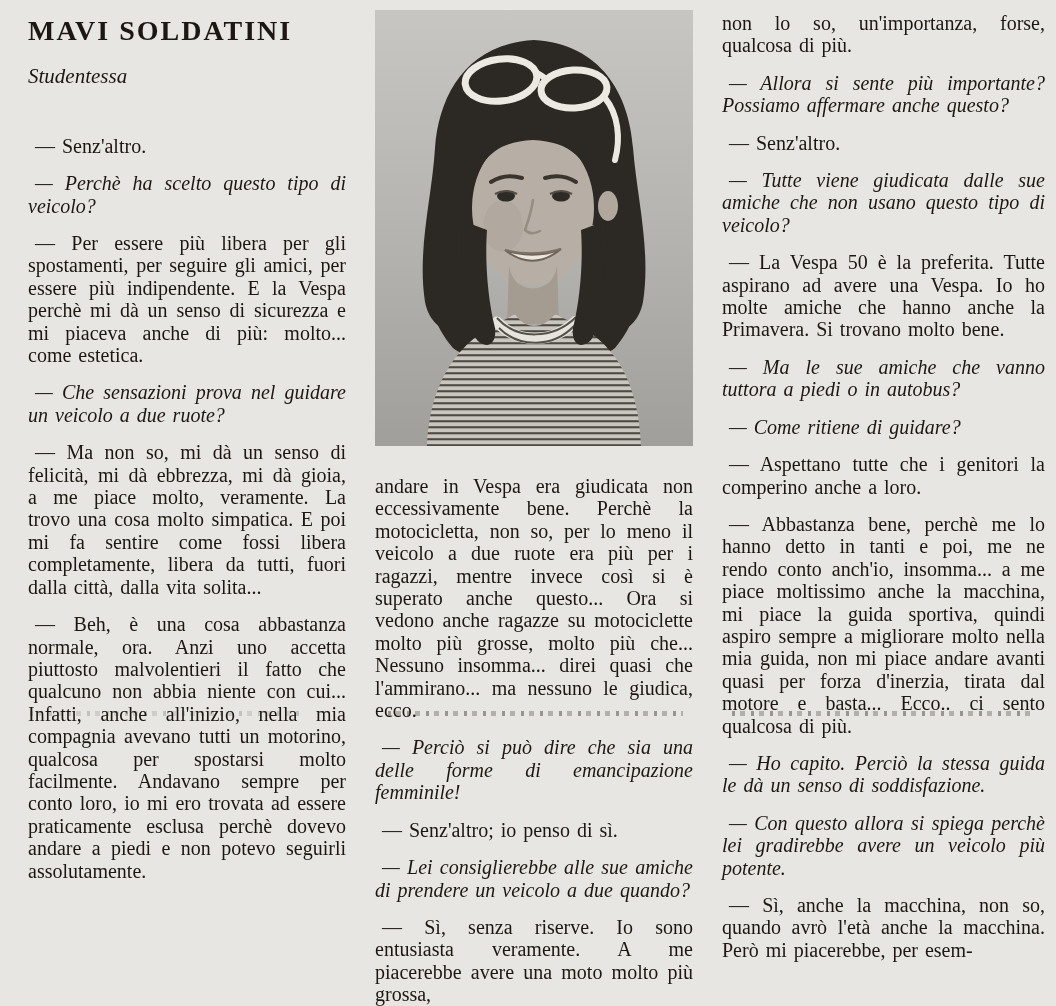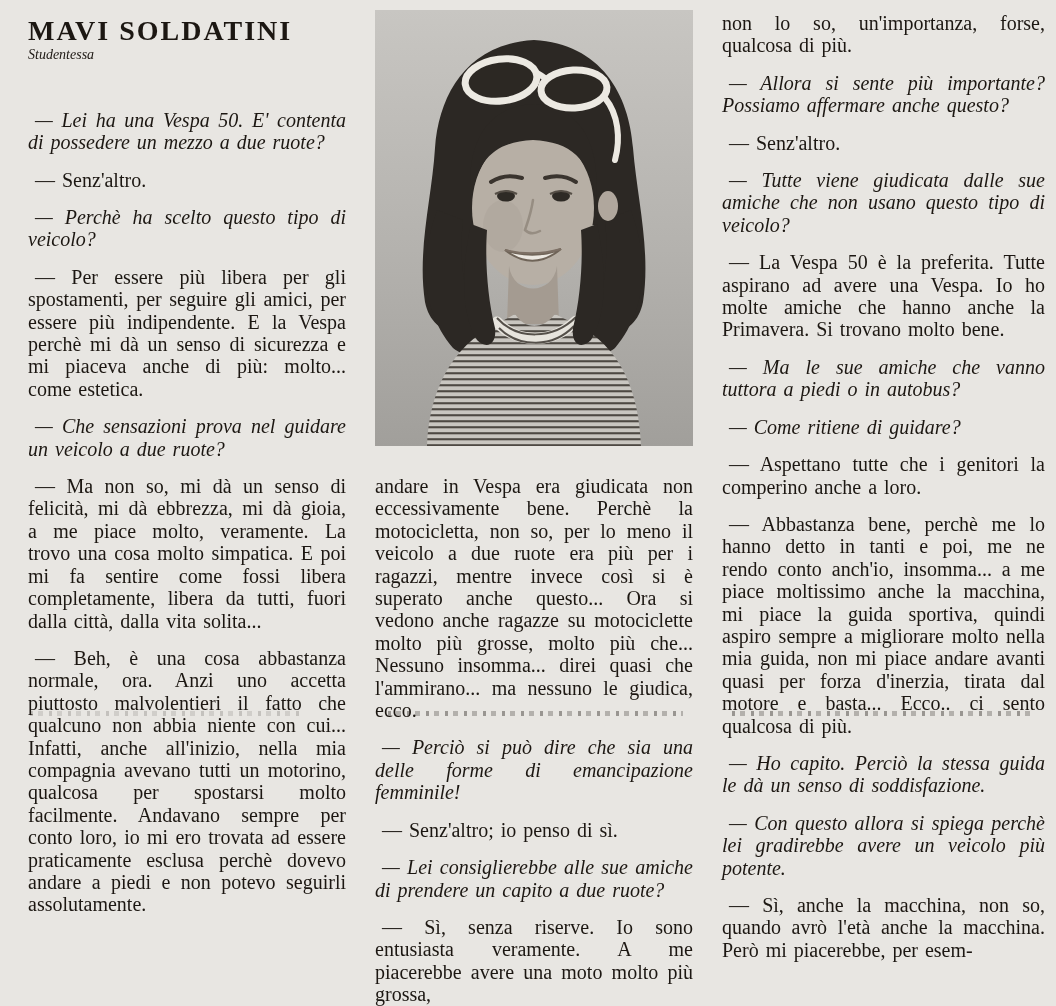--- a/index.html
+++ b/index.html
@@ -15,21 +15,21 @@
     display:flex;gap:29px;
   }
   .col{flex:0 0 318px;width:318px;}
   .col-right{flex:0 0 323px;width:323px;}
 
   
   h1{
     font-size:28px;font-weight:700;letter-spacing:2px;
     margin:8px 0 0;line-height:1.1;
   }
-  .subtitle{font-style:italic;font-size:14px;margin-top:0;}
+  .subtitle{font-style:italic;font-size:21px;margin-top:17px;}
 
   
   .paras{font-size:20px;line-height:22.4px;word-spacing:2px;}
   .para{margin:15px 0 0;text-indent:7px;text-align:justify;hyphens:auto;}
   .para.q{font-style:italic;}
   .para.cont{text-indent:0;}
   .paras .para:first-child{margin-top:0;}
   .col-left .paras{margin-top:46px;}
   .col-mid .paras{margin-top:29px;}
   .col-right .paras{margin-top:4px;}
@@ -53,21 +53,20 @@
 <body>
 
 <div class="page">
 
   <div class="col col-left">
     <header>
       <h1>MAVI SOLDATINI</h1>
       <div class="subtitle">Studentessa</div>
     </header>
     <div class="paras">
-        <p class="para q">— Lei ha una Vespa 50. E' contenta di possedere un mezzo a due ruote?</p>
         <p class="para a">— Senz'altro.</p>
         <p class="para q">— Perchè ha scelto questo tipo di veicolo?</p>
         <p class="para a">— Per essere più libera per gli spostamenti, per seguire gli amici, per essere più indipendente. E la Vespa perchè mi dà un senso di sicurezza e mi piaceva anche di più: molto... come estetica.</p>
         <p class="para q">— Che sensazioni prova nel guidare un veicolo a due ruote?</p>
         <p class="para a">— Ma non so, mi dà un senso di felicità, mi dà ebbrezza, mi dà gioia, a me piace molto, veramente. La trovo una cosa molto simpatica. E poi mi fa sentire come fossi libera completamente, libera da tutti, fuori dalla città, dalla vita solita...</p>
         <p class="para a">— Beh, è una cosa abbastanza normale, ora. Anzi uno accetta piuttosto malvolentieri il fatto che qualcuno non abbia niente con cui... Infatti, anche all'inizio, nella mia compagnia avevano tutti un motorino, qualcosa per spostarsi molto facilmente. Andavano sempre per conto loro, io mi ero trovata ad essere praticamente esclusa perchè dovevo andare a piedi e non potevo seguirli assolutamente.</p>
       </div>
   </div>
 
   <div class="col col-mid">
@@ -126,21 +125,21 @@
         <path d="M124 318 C 144 338 178 338 199 316" stroke="#55504a" stroke-width="2" fill="none"></path>
 
         <path d="M96 214 C 86 260 86 304 102 330 C 112 340 122 334 120 318 C 112 286 110 248 112 220 Z" fill="#2c2824"></path>
         <path d="M222 214 C 232 260 232 304 216 330 C 206 340 196 334 198 318 C 206 286 208 248 206 220 Z" fill="#2c2824"></path>
       </svg>
     </figure>
     <div class="paras">
         <p class="para a cont">andare in Vespa era giudicata non eccessivamente bene. Perchè la motocicletta, non so, per lo meno il veicolo a due ruote era più per i ragazzi, mentre invece così si è superato anche questo... Ora si vedono anche ragazze su motociclette molto più grosse, molto più che... Nessuno insomma... direi quasi che l'ammirano... ma nessuno le giudica, ecco.</p>
         <p class="para q">— Perciò si può dire che sia una delle forme di emancipazione femminile!</p>
         <p class="para a">— Senz'altro; io penso di sì.</p>
-        <p class="para q">— Lei consiglierebbe alle sue amiche di prendere un capito a due ruote?</p>
+        <p class="para q">— Lei consiglierebbe alle sue amiche di prendere un veicolo a due quando?</p>
         <p class="para a">— Sì, senza riserve. Io sono entusiasta veramente. A me piacerebbe avere una moto molto più grossa,</p>
       </div>
   </div>
 
   <div class="col col-right">
     <div class="paras">
         <p class="para a cont">non lo so, un'importanza, forse, qualcosa di più.</p>
         <p class="para q">— Allora si sente più importante? Possiamo affermare anche questo?</p>
         <p class="para a">— Senz'altro.</p>
         <p class="para q">— Tutte viene giudicata dalle sue amiche che non usano questo tipo di veicolo?</p>

